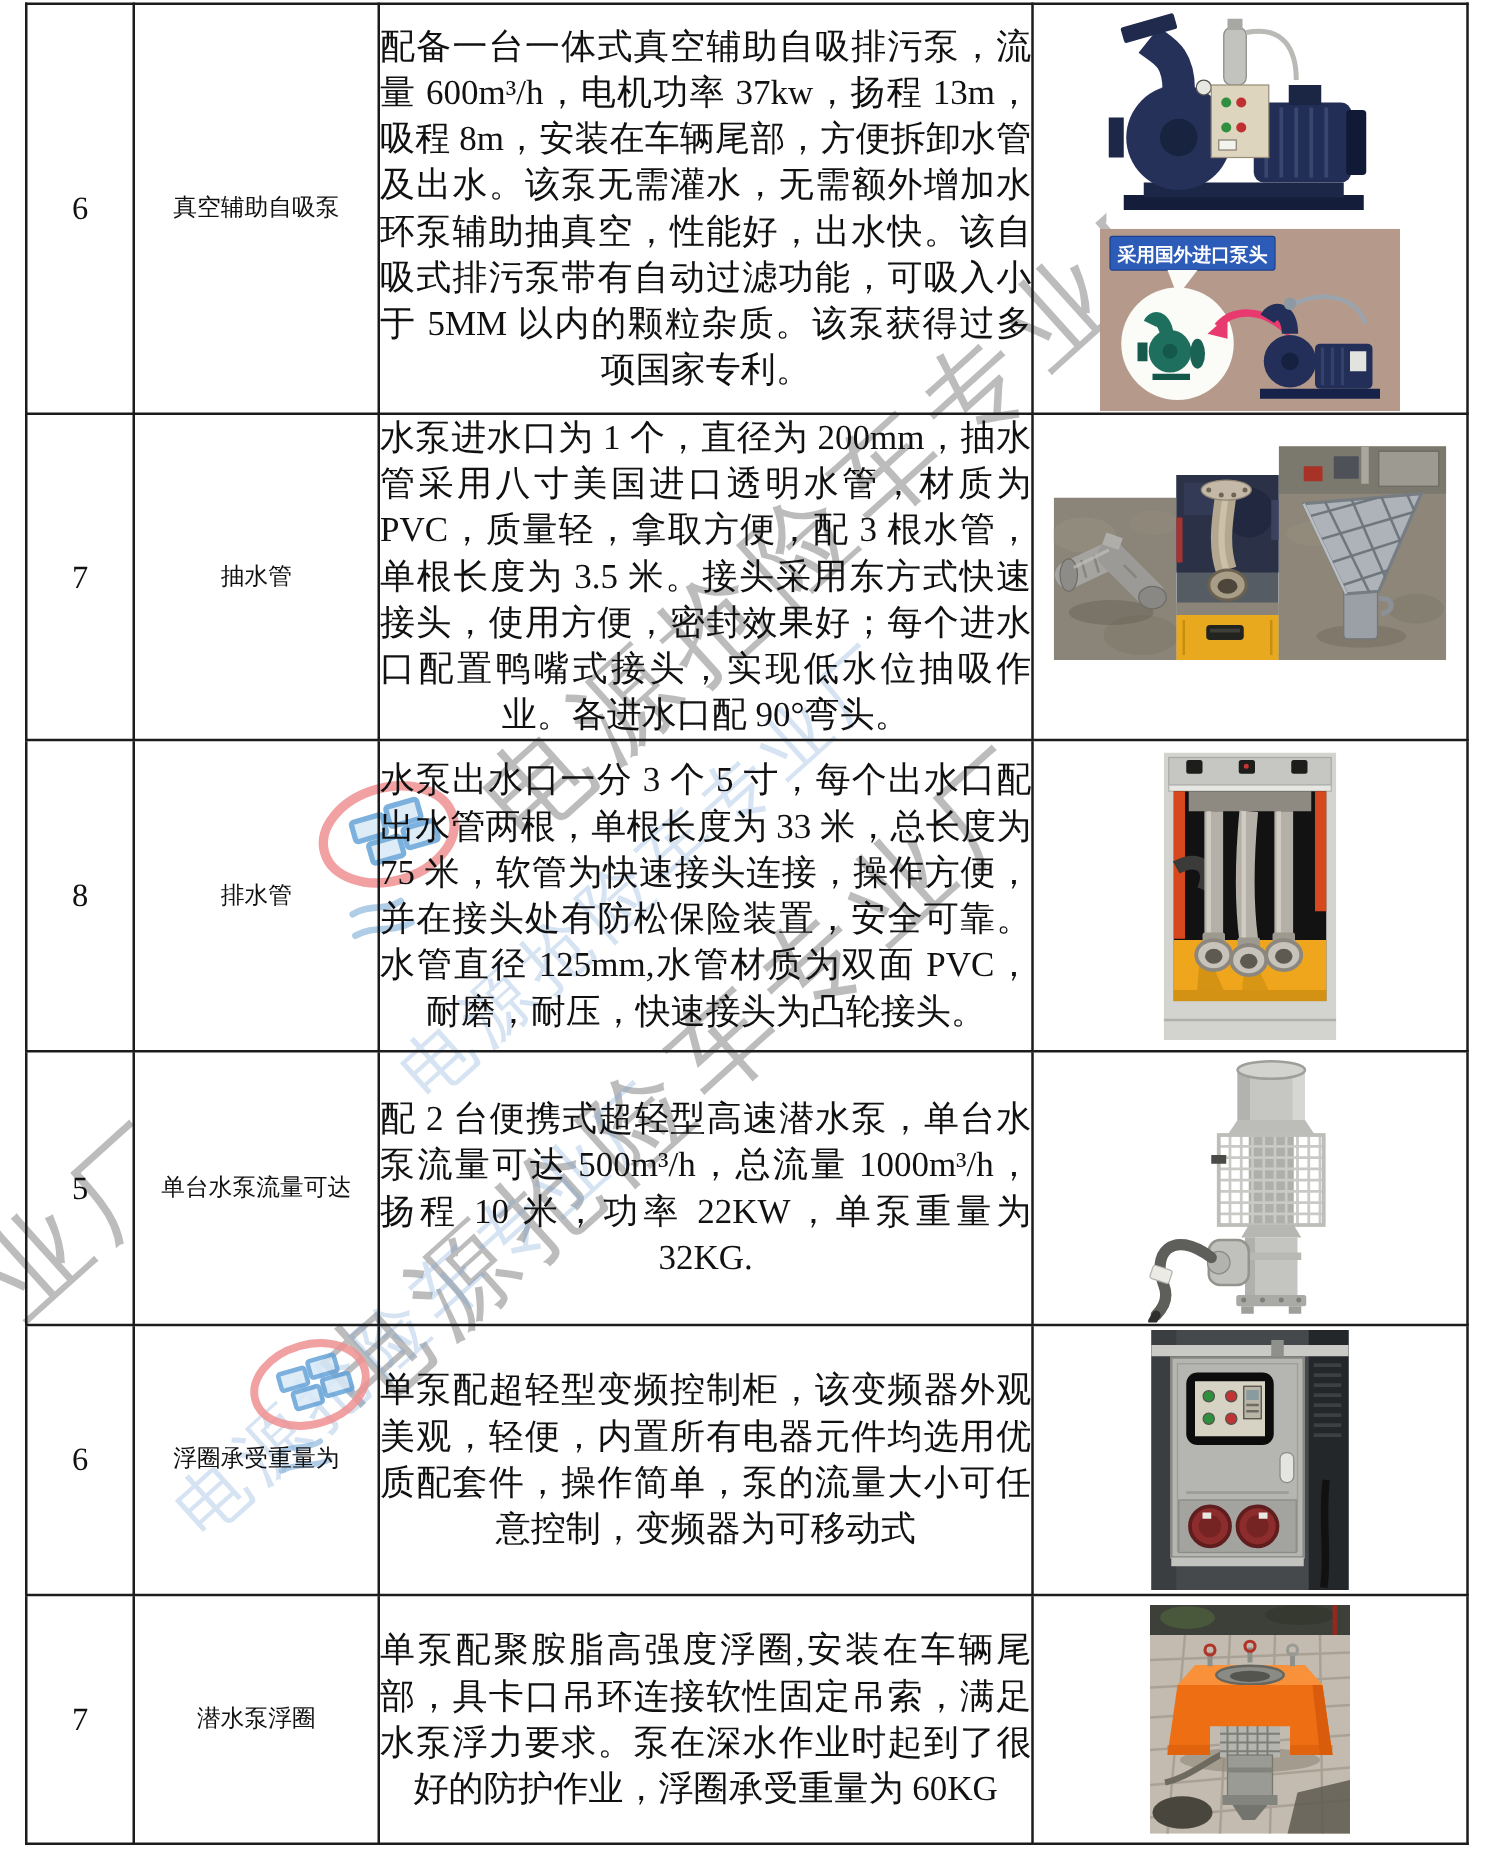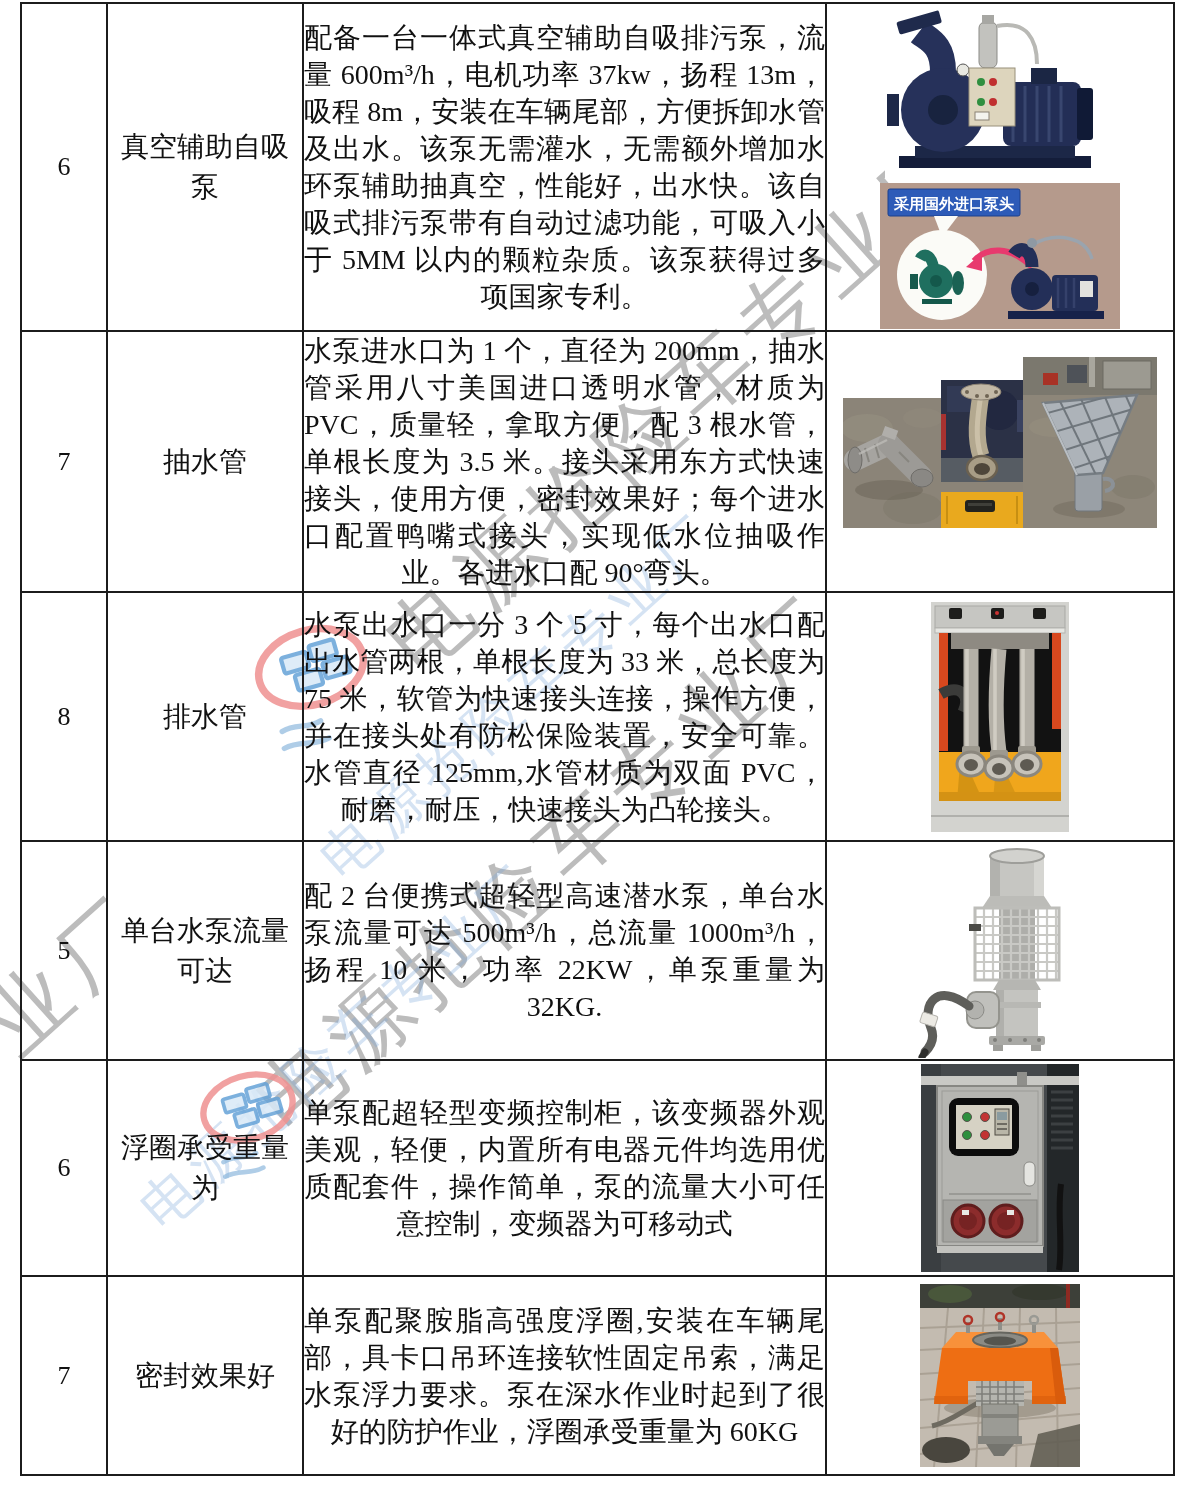--- a/index.html
+++ b/index.html
@@ -17,21 +17,21 @@
   .logo-wm{position:absolute;opacity:.85;}
   
   table.spec{
     position:absolute;left:20px;top:2px;z-index:2;
     border-collapse:collapse;table-layout:fixed;width:1153px;
   }
   table.spec td{
     border:2px solid #1c1c1c;vertical-align:middle;padding:0;background:transparent;
   }
   td.c-num{text-align:center;font-size:26px;}
-  td.c-name{text-align:center;font-size:28px;line-height:40px;padding:0 16px;}
+  td.c-name{text-align:center;font-size:19px;line-height:40px;padding:0 16px;}
   td.c-desc{
     font-size:28px;line-height:37px;padding:0 8px;
     text-align:justify;text-align-last:center;text-justify:inter-character;
   }
   td.c-img{text-align:center;}
   .imgcol{display:flex;flex-direction:column;align-items:center;}
   .imgrow{display:flex;flex-direction:row;align-items:flex-end;justify-content:center;}
   svg{display:block;}
 </style>
 </head>
@@ -388,21 +388,21 @@
             <circle cx="85" cy="157" r="9" fill="#762323"></circle>
             <rect x="86" y="146" width="7" height="5" fill="#e8e8e4"></rect>
             <rect x="16" y="182" width="106" height="7" fill="#c2c2be"></rect>
           </svg>
         </div>
       </td>
     </tr>
 
     <tr style="height:199px;">
       <td class="c-num">7</td>
-      <td class="c-name">密封效果好</td>
+      <td class="c-name">潜水泵浮圈</td>
       <td class="c-desc">单泵配聚胺脂高强度浮圈,安装在车辆尾部，具卡口吊环连接软性固定吊索，满足水泵浮力要求。泵在深水作业时起到了很好的防护作业，浮圈承受重量为 60KG</td>
       <td class="c-img">
         <div class="imgcol">
           <svg width="160" height="183" viewBox="0 0 160 183">
             <rect width="160" height="183" fill="#c3bbb0"></rect>
             <g stroke="#a89f92" stroke-width="2" opacity="0.9">
               <path d="M0,44 L160,38"></path>
                   <path d="M0,66 L160,58"></path>
                   <path d="M0,90 L160,80"></path>
               <path d="M0,116 L160,104"></path>

